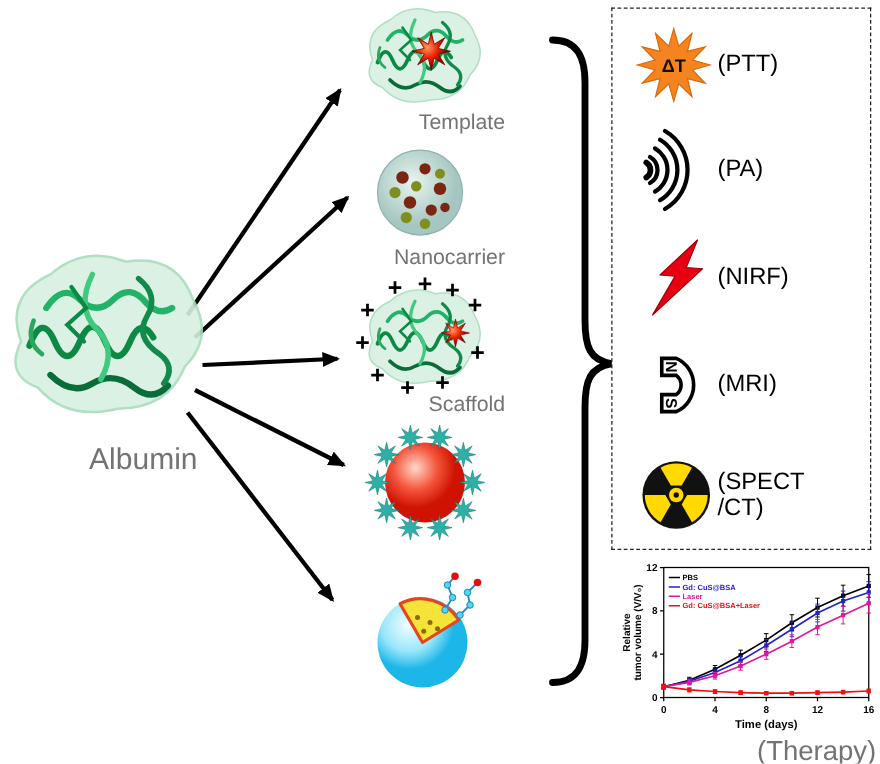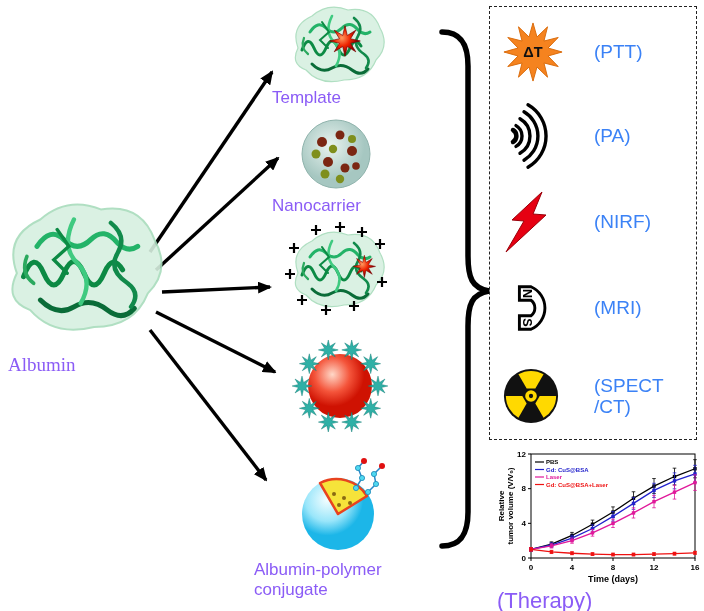--- a/index.html
+++ b/index.html
@@ -1,24 +1,24 @@
 <!DOCTYPE html>
 <html><head>
 <meta charset="utf-8">
 <style>
   html,body{margin:0;padding:0;background:#fff;}
   .stage{position:relative;width:704px;height:611px;background:#fff;overflow:hidden;
          font-family:"Liberation Sans",sans-serif;}
   .abs{position:absolute;}
-  .label{color:#8b5cf6;text-align:left;font-size:17px;line-height:1.18;white-space:pre-line;}
-  .big-label{font-size:19px;font-family:Liberation Serif, serif;}
+  .label{color:#737373;text-align:right;font-size:17px;line-height:1.18;white-space:pre-line;}
+  .big-label{font-size:24px;}
   .dashed-box{border:1.8px dashed #222;box-sizing:border-box;}
   .mod-row{position:absolute;left:12px;width:190px;height:74px;display:flex;align-items:center;}
-  .mod-icon{width:68px;display:flex;justify-content:flex-start;align-items:center;}
-  .mod-label{margin-left:24px;font-size:19px;color:#3b82f6;white-space:pre-line;line-height:1.12;}
+  .mod-icon{width:68px;display:flex;justify-content:flex-end;align-items:center;}
+  .mod-label{margin-left:4px;font-size:19px;color:#000000;white-space:pre-line;line-height:1.12;}
   svg{overflow:visible;display:block;}
   svg text{font-family:"Liberation Sans",sans-serif;}
 </style>
 </head>
 <body>
 
 <div class="stage">
 
   <svg width="0" height="0" style="position:absolute">
     <defs>
@@ -100,20 +100,21 @@
         <circle cx="40" cy="61" r="4.2"></circle>
     </g>
   </svg>
   <div class="abs label" style="left:272px;top:196px;width:132px">Nanocarrier</div>
 
   <svg class="abs" style="left:282px;top:222px" width="112" height="94" viewBox="0 0 112 94">
     <use href="#protein" transform="translate(6,5)"></use>
     <path stroke="#000" stroke-width="2.2" fill="none" d="M29 8H39M34 3V13 M53 5H63M58 0V10 M75 10H85M80 5V15 M93 22H103M98 17V27 M7 26H17M12 21V31 M3 52H13M8 47V57 M15 78H25M20 73V83 M39 88H49M44 83V93 M67 84H77M72 79V89 M95 60H105M100 55V65"></path>
     <use href="#burst8" transform="translate(70,32) scale(0.62)" fill="url(#redGrad)" stroke="#7a0000" stroke-width="0.8"></use>
   </svg>
+  <div class="abs label" style="left:272px;top:314px;width:132px">Scaffold</div>
 
   <svg class="abs" style="left:292px;top:338px" width="96" height="96" viewBox="0 0 96 96">
     <circle cx="48" cy="48" r="32" fill="url(#redSphere)"></circle>
     <g fill="#2fb0a6" stroke="#0e7a72" stroke-width="0.8">
       <use href="#burst8" transform="translate(75,37) scale(0.55)"></use>
       <use href="#burst8" transform="translate(67.7,59.3) scale(0.55)"></use>
       <use href="#burst8" transform="translate(48.7,73.1) scale(0.55)"></use>
       <use href="#burst8" transform="translate(25.3,73.1) scale(0.55)"></use>
       <use href="#burst8" transform="translate(6.3,59.3) scale(0.55)"></use>
       <use href="#burst8" transform="translate(-1,37) scale(0.55)"></use>
@@ -141,22 +142,20 @@
           <circle cx="68" cy="20" r="2.6"></circle>
           <circle cx="64" cy="10" r="2.6"></circle>
         <circle cx="74" cy="34" r="2.6"></circle>
           <circle cx="82" cy="26" r="2.6"></circle>
           <circle cx="80" cy="16" r="2.6"></circle>
       </g>
       <circle cx="70" cy="3" r="3" fill="#e01010"></circle>
         <circle cx="88" cy="8" r="3" fill="#e01010"></circle>
     </g>
   </svg>
-  <div class="abs label" style="left:254px;top:560px;width:168px">Albumin-polymer
-conjugate</div>
 
   <div class="abs dashed-box" style="left:489px;top:6px;width:208px;height:434px">
 
     <div class="mod-row" style="top:8px">
       <div class="mod-icon">
         <svg width="62" height="62" viewBox="0 0 64 64">
           <polygon fill="#f5831f" stroke="#d96a0a" stroke-width="1" points="62,32 47.5,36.1 58,47 43.3,43.3 47,58 36.1,47.5 32,62 27.9,47.5 17,58 20.7,43.3 6,47 16.55,36.1 2,32 16.55,27.9 6,17 20.7,20.7 17,6 27.9,16.5 32,2 36.1,16.5 47,6 43.3,20.7 58,17 47.5,27.9"></polygon>
           <text x="32" y="37.5" text-anchor="middle" font-size="15" font-weight="bold" fill="#101010">ΔT</text>
         </svg>
       </div>

